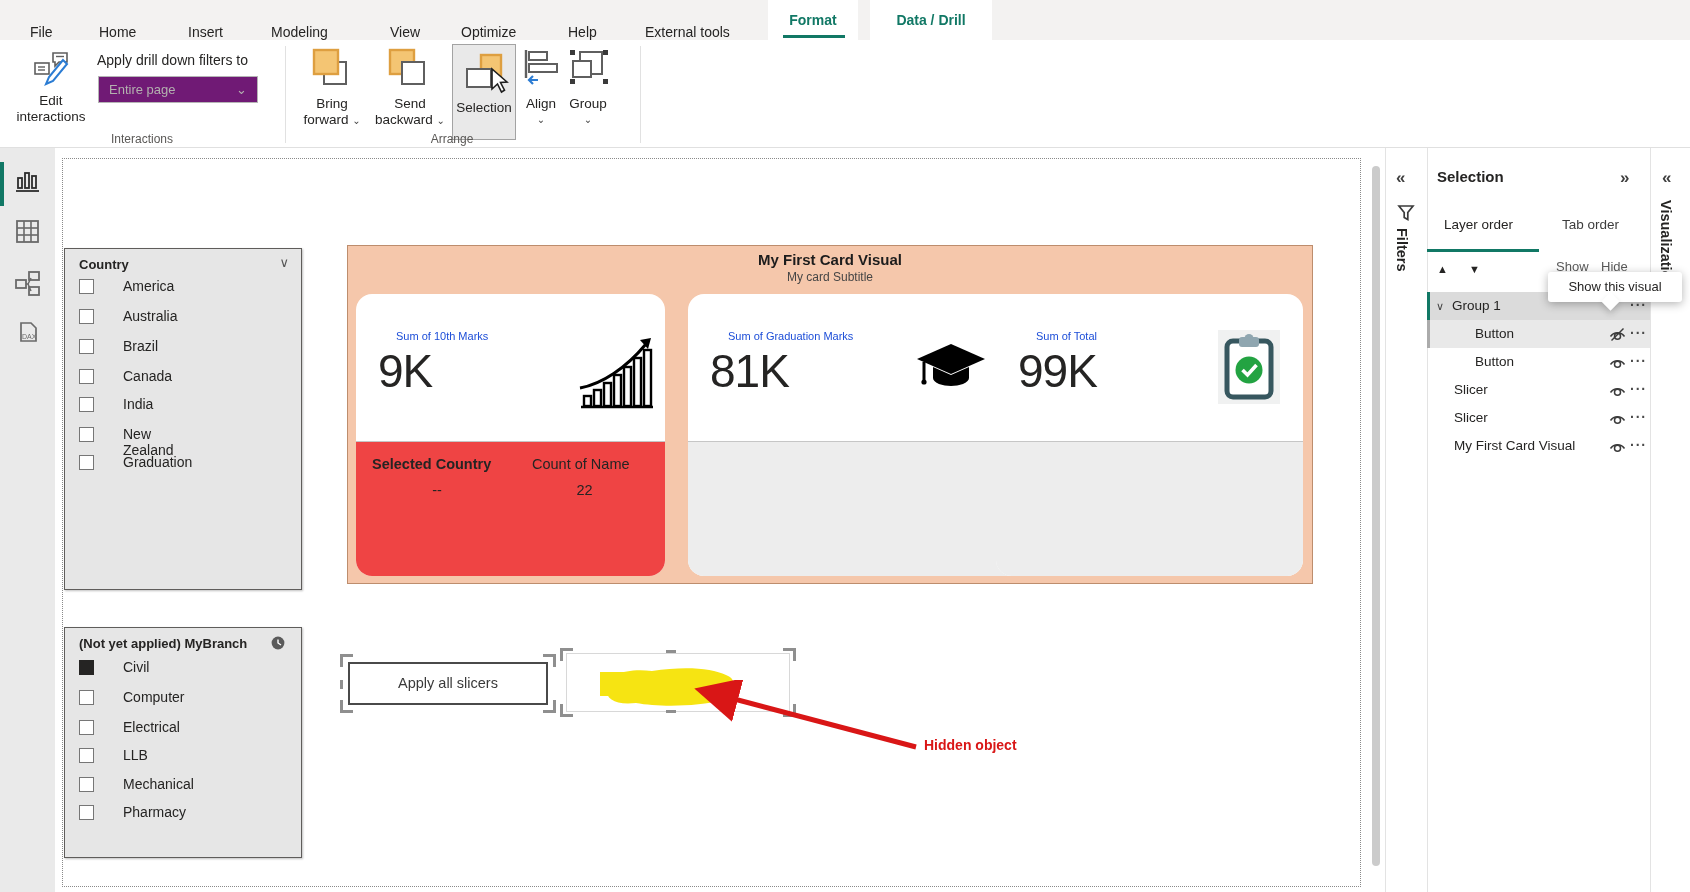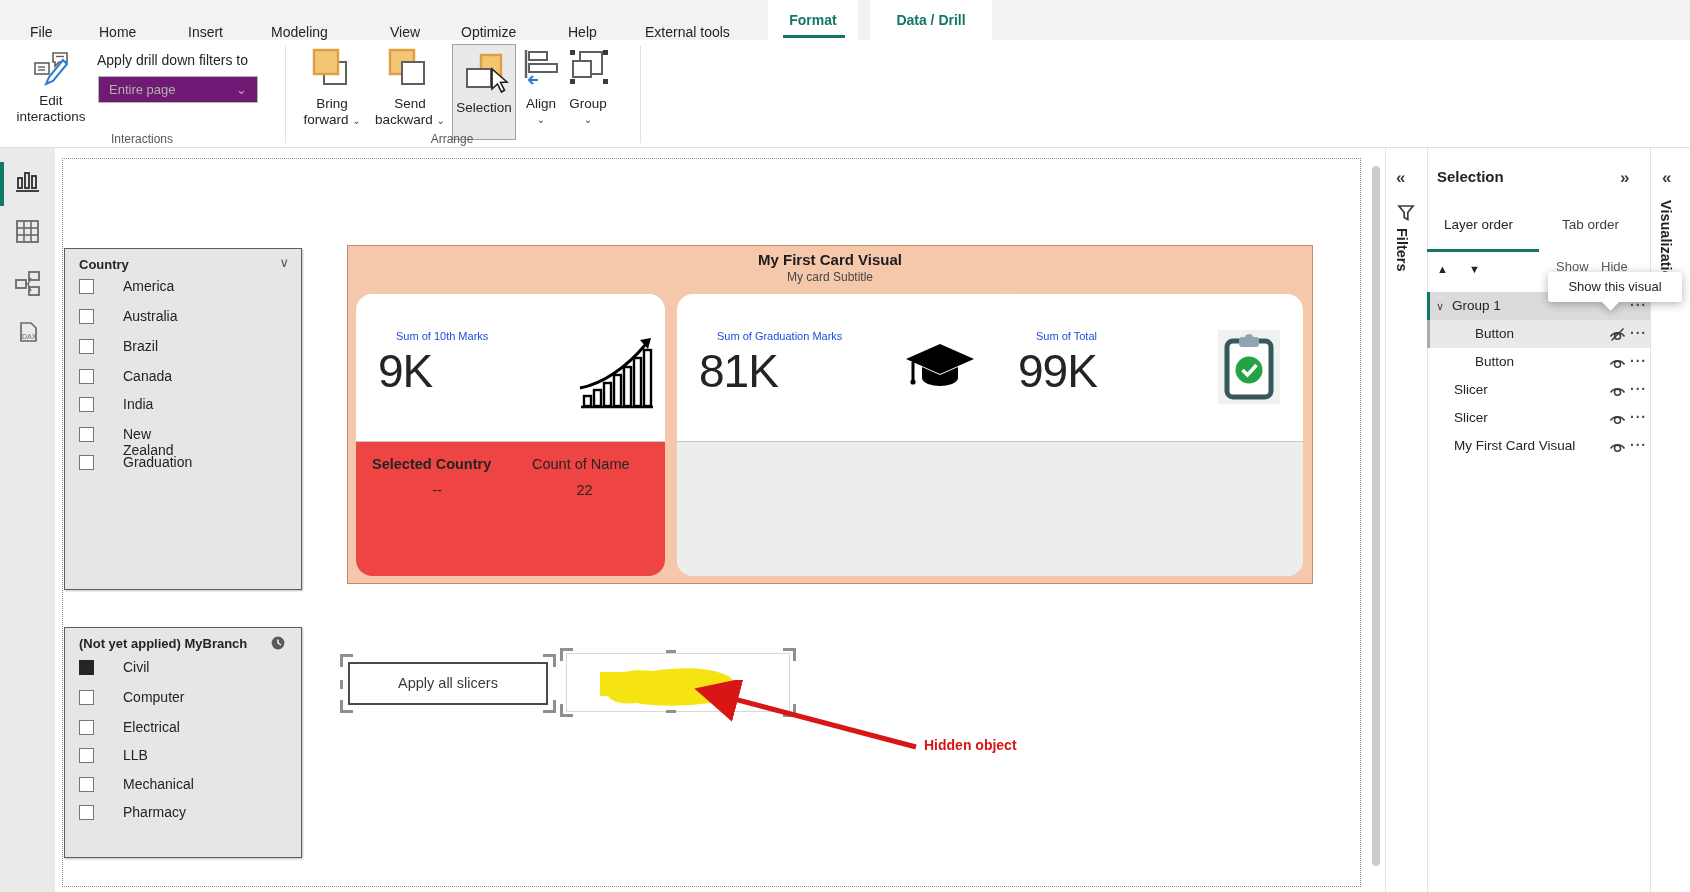--- a/index.html
+++ b/index.html
@@ -300,21 +300,21 @@
         </svg>
       </div>
       <div class="abs cgray dark">
         <div class="abs thead" style="left:16px;top:14px;font-weight:bold">Selected Country</div>
         <div class="abs thead" style="left:176px;top:14px">Count of Name</div>
         <div class="abs thead" style="left:16px;top:40px;width:130px;text-align:center">--</div>
         <div class="abs thead" style="left:176px;top:40px;width:105px;text-align:center">22</div>
       </div>
     </div>
 
-    <div class="abs card" style="left:329px;width:343px">
+    <div class="abs card" style="left:340px;width:343px">
       <div class="abs clabel">Sum of Graduation Marks</div>
       <div class="abs cvalue">81K</div>
       <div class="abs" style="left:228px;top:48px">
         <svg width="70" height="58" viewBox="0 0 70 58">
           <polygon points="35,2 69,17 35,32 1,17" fill="#000"></polygon>
           <path d="M17 25 v11 c0 5 10 8 18 8 s18 -3 18 -8 v-11 l-18 8 z" fill="#000"></path>
           <line x1="8" y1="20" x2="8" y2="38" stroke="#000" stroke-width="3"></line>
           <circle cx="8" cy="40" r="2.6" fill="#000"></circle>
         </svg>
       </div>

